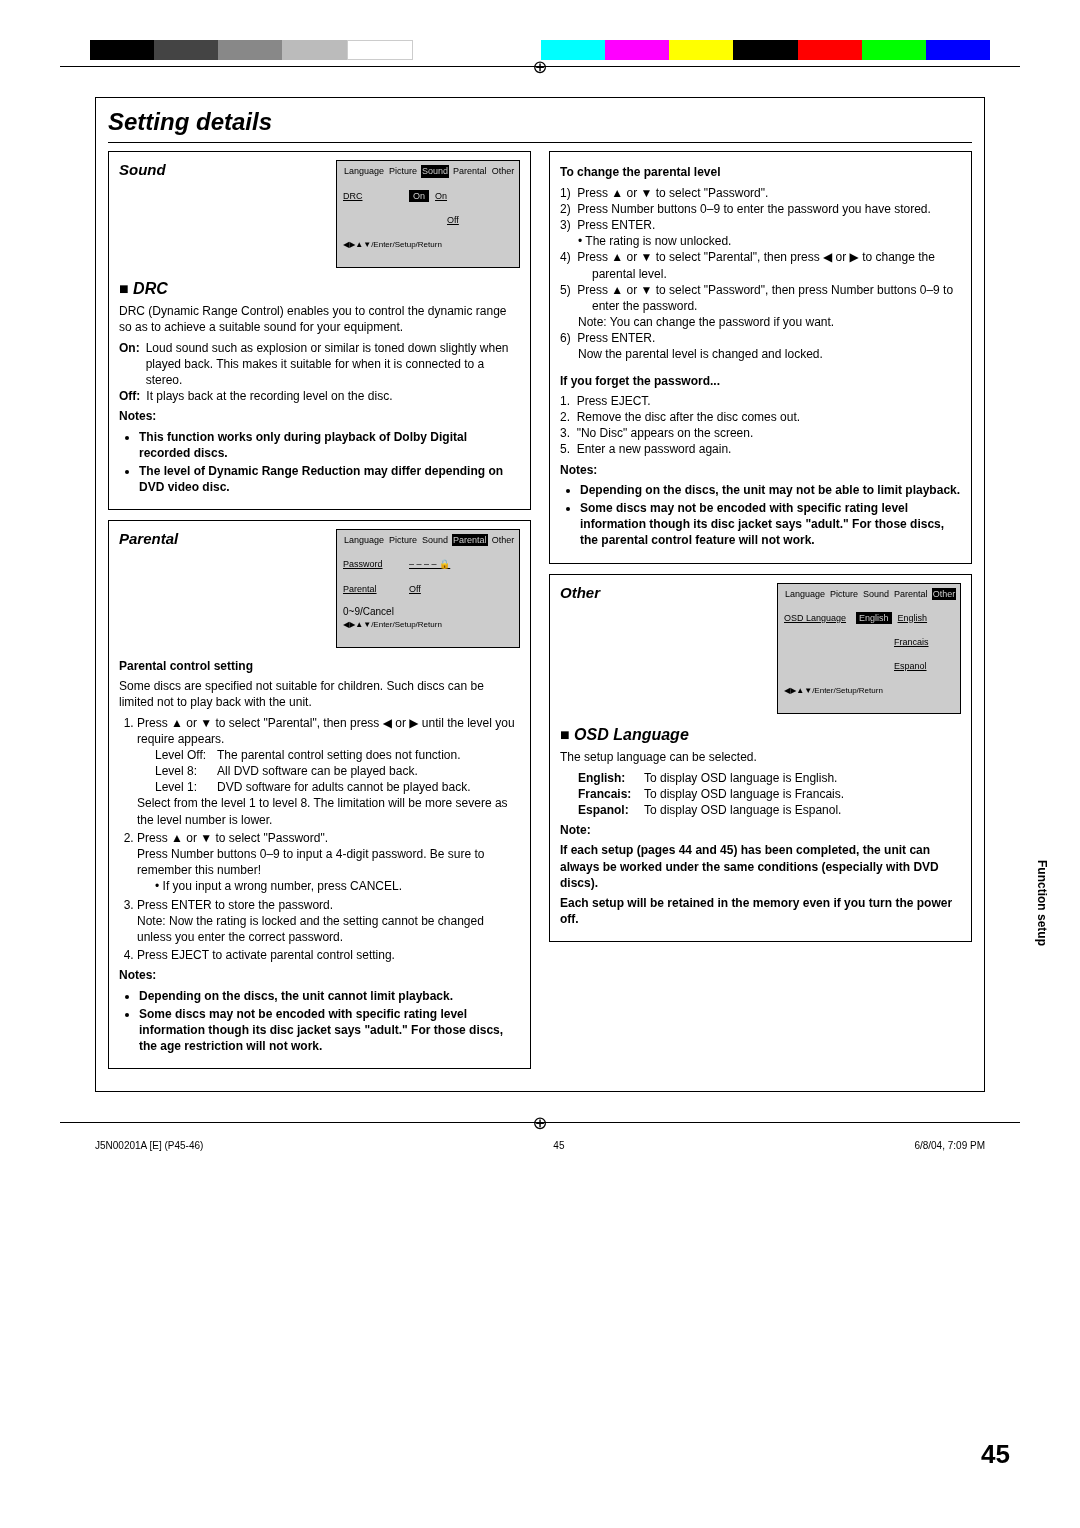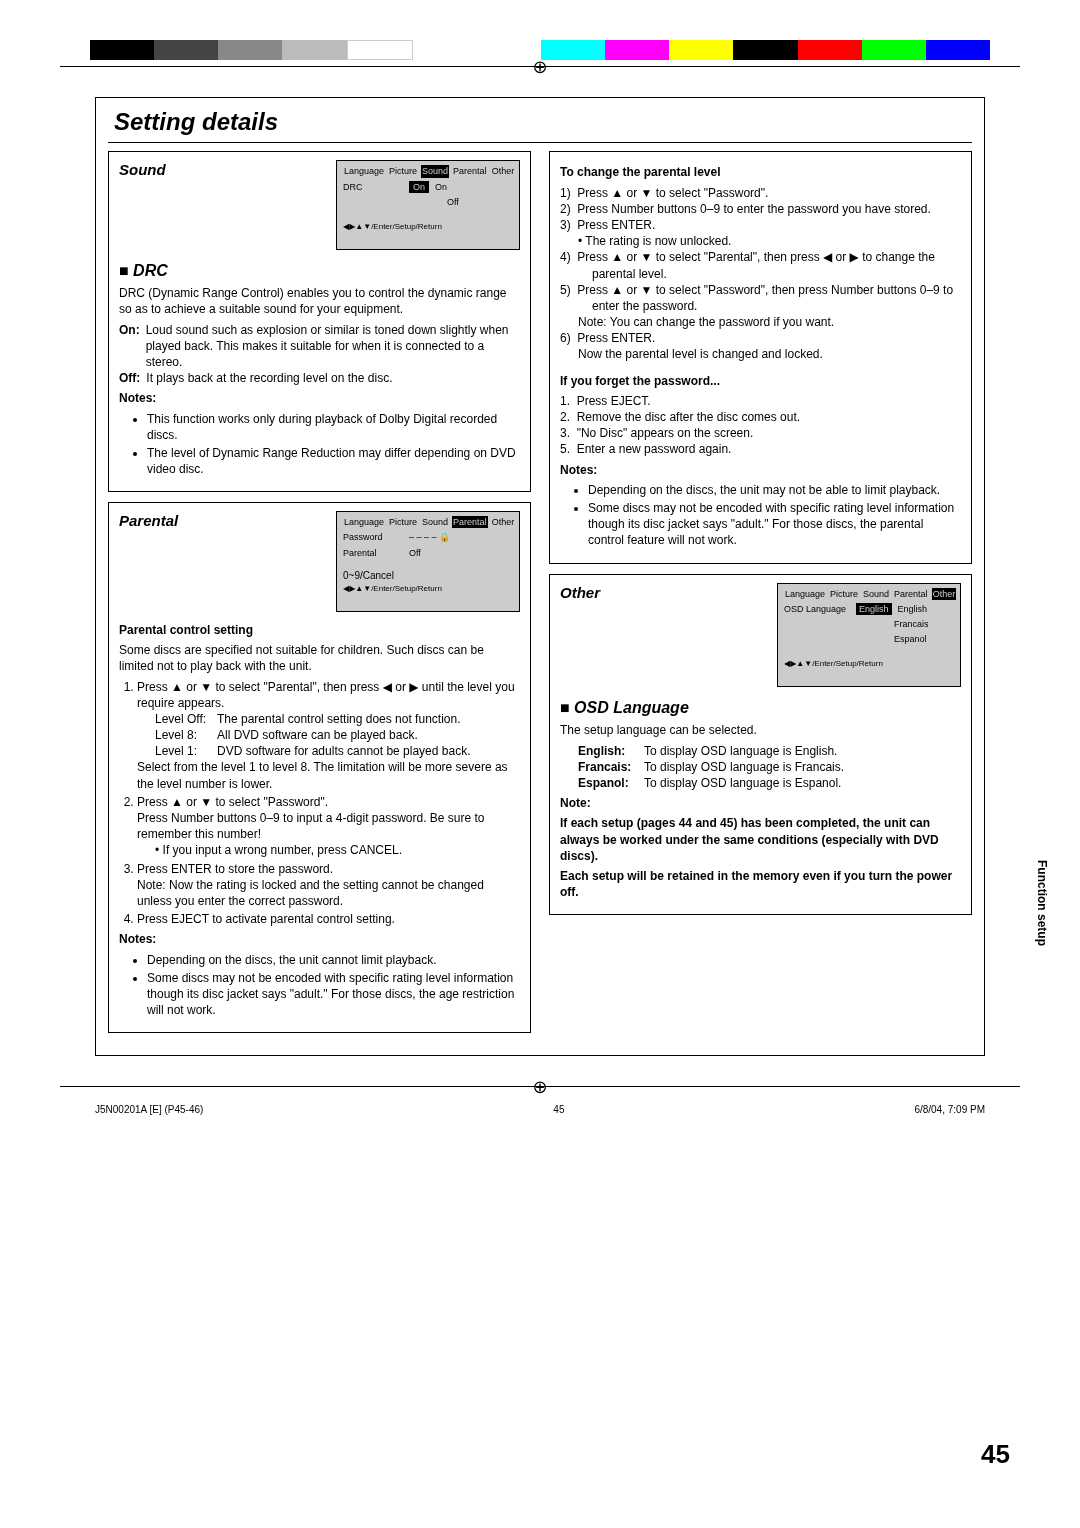--- a/index.html
+++ b/index.html
@@ -44,21 +44,21 @@
     width: 890px;
     margin-left: auto;
     margin-right: auto;
     position: relative;
     box-sizing: border-box;
   }
   h1.title {
     font-size: 24px;
     font-weight: bold;
     font-style: italic;
-    margin: 8px 0 4px 6px;
+    margin: 8px 0 4px 0;
   }
   .title-underline { border-top:1px solid #000; margin-bottom:8px; }
   .cols {
     display: flex;
     gap: 18px;
   }
   .col { flex: 1; }
   .section-box {
     border: 1px solid #000;
     padding: 8px 10px 10px 10px;
@@ -80,26 +80,26 @@
     background: #ccc;
     font-size: 9px;
     padding: 4px 6px 16px 6px;
     width: 170px;
     flex-shrink:0;
     margin-bottom:6px;
   }
   .osd-tabs { display:flex; gap:3px; }
   .osd-tabs span { padding:0 1px; }
   .osd-tabs .sel { background:#000; color:#ccc; }
-  .osd-row { display:flex; margin-top:3px; gap:6px; }
+  .osd-row { display:flex; margin-top:12px; gap:6px;text-decoration:underline; }
   .osd-nav { margin-top:14px; font-size:8px; }
   li { margin-bottom: 2px; }
   p { margin: 4px 0; }
   ul.bul { padding-left: 12px; margin:4px 0; }
-  ul.bul li { list-style: disc; margin-left:16px; }
+  ul.bul li { list-style: disc; margin-left:8px;font-weight:bold; }
   ol.num { padding-left: 18px; margin:4px 0; }
   .hang { padding-left: 32px; text-indent:-32px; }
   .inset18 { padding-left:18px; }
   .small-sq { font-size: 16px; font-style: italic; }
   .page-number { position:absolute; right:70px; bottom:56px; font-size:26px; font-weight:bold; }
   .side-tab { position:absolute; right:30px; top:860px; writing-mode: vertical-rl; font-weight:bold; font-size:12px; }
   .footer {
     width:890px; margin:16px auto 0; display:flex; justify-content:space-between; font-size:10px;align-items:flex-end;
   }
 </style>

